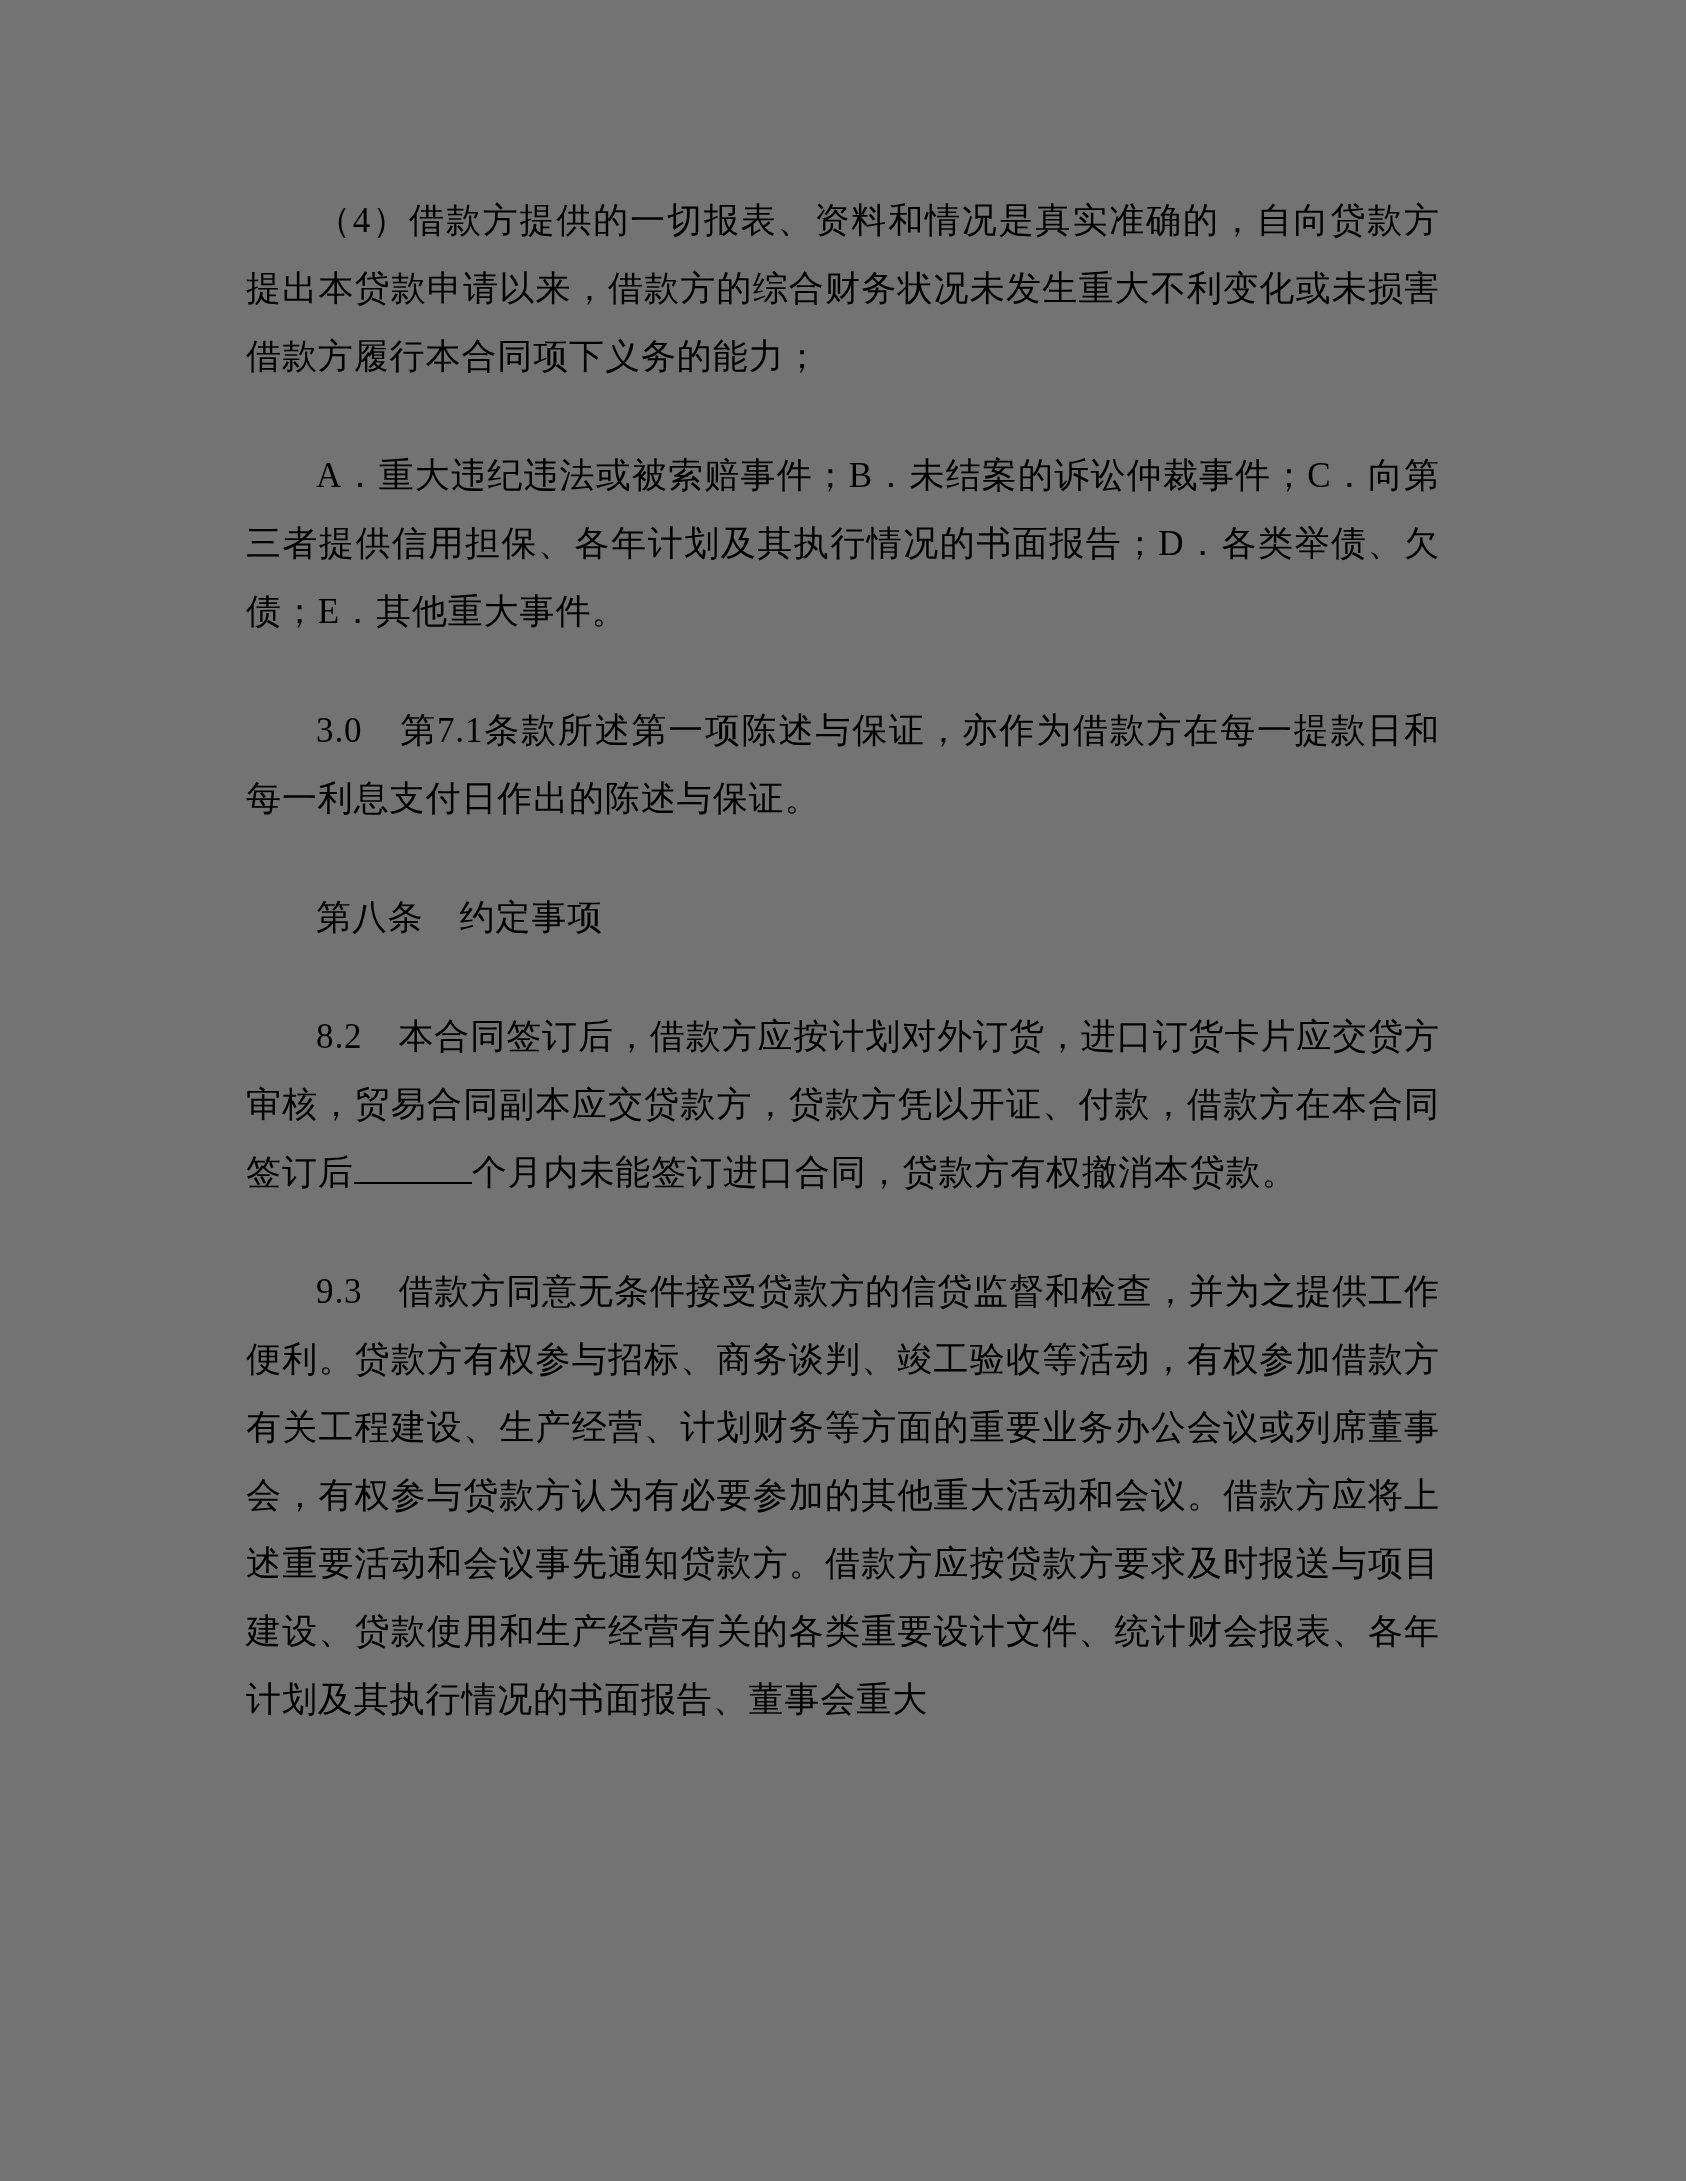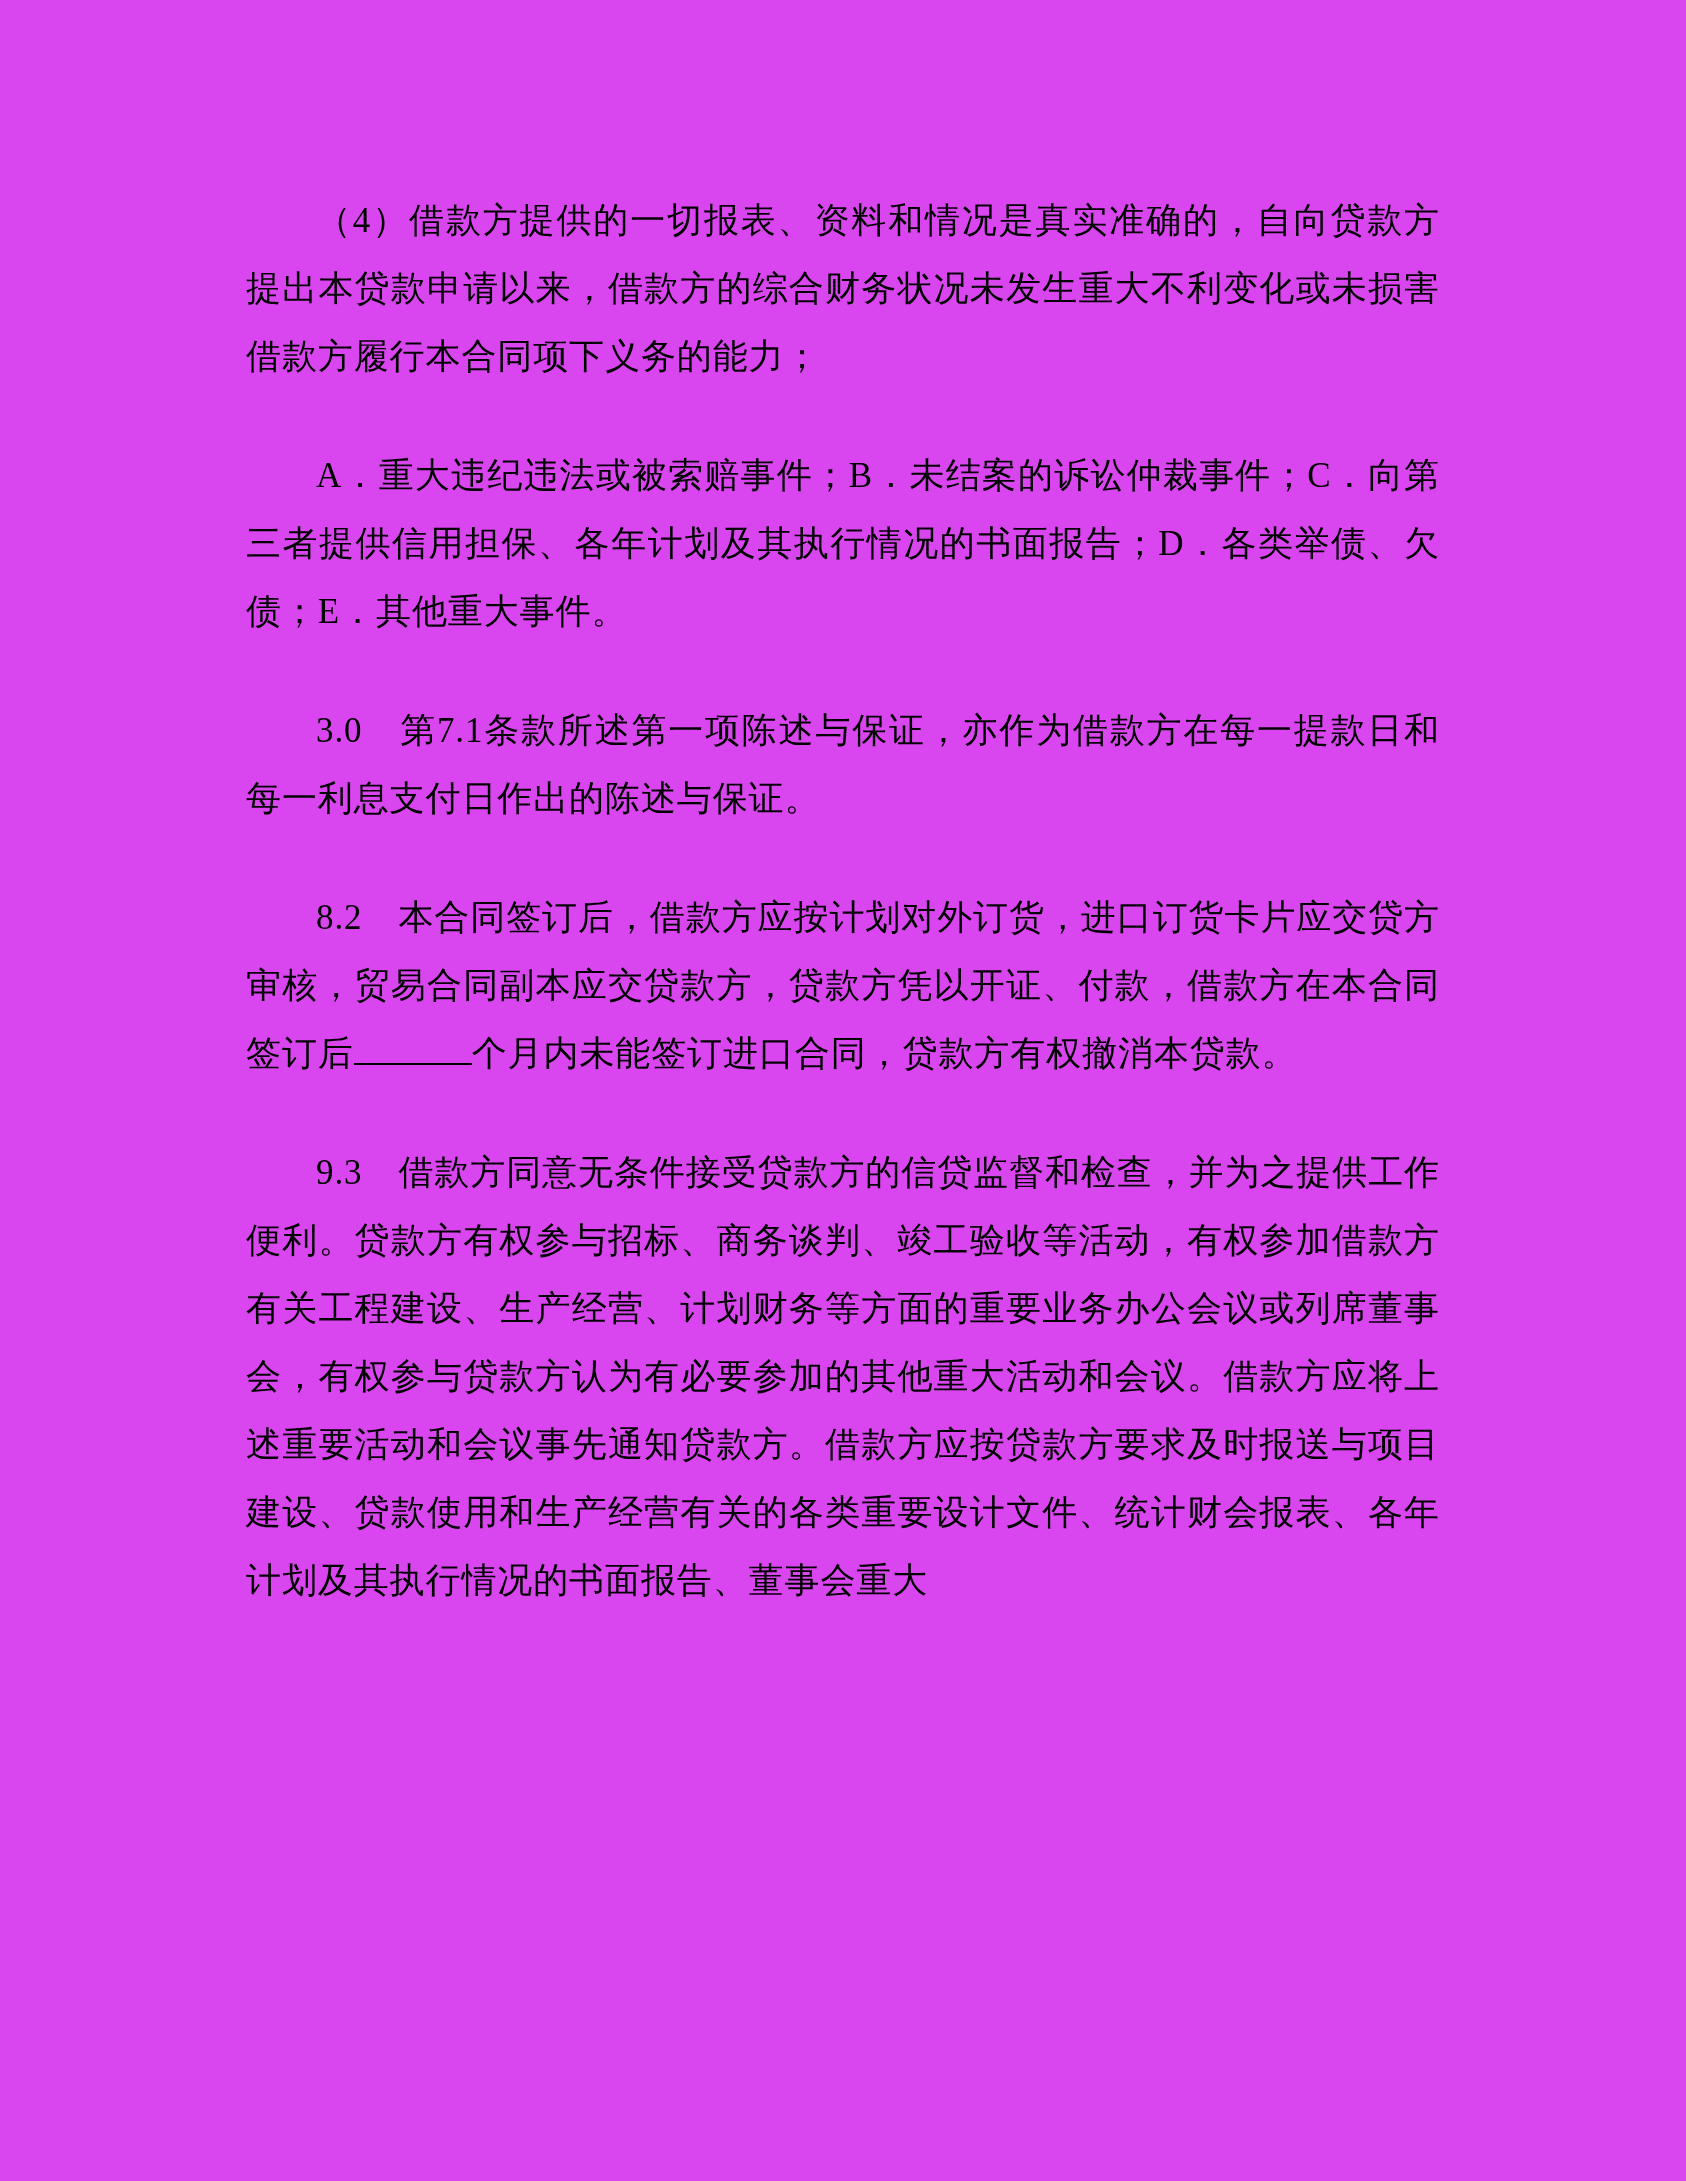--- a/index.html
+++ b/index.html
@@ -4,21 +4,21 @@
 <style>
   html, body {
     margin: 0;
     padding: 0;
     background: #ffffff;
   }
   .page {
     position: relative;
     width: 1686px;
     height: 2182px;
-    background: #d946ef;
+    background: #737373;
     box-sizing: border-box;
     padding: 187px 246px 0 246px;
     overflow: hidden;
     font-family: "Liberation Serif", "DejaVu Serif", serif;
     color: #000000;
   }
   .para {
     margin: 0 0 51px 0;
     font-size: 35px;
     line-height: 68px;
@@ -43,20 +43,21 @@
 
 <div class="page">
 
   <p class="para">（4）借款方提供的一切报表、资料和情况是真实准确的，自向贷款方提出本贷款申请以来，借款方的综合财务状况未发生重大不利变化或未损害借款方履行本合同项下义务的能力；</p>
 
 
   <p class="para">A．重大违纪违法或被索赔事件；B．未结案的诉讼仲裁事件；C．向第三者提供信用担保、各年计划及其执行情况的书面报告；D．各类举债、欠债；E．其他重大事件。</p>
 
   <p class="para">3.0　第7.1条款所述第一项陈述与保证，亦作为借款方在每一提款日和每一利息支付日作出的陈述与保证。</p>
 
+  <p class="para heading">第八条　约定事项</p>
 
 
   <p class="para">
     <span>8.2　本合同签订后，借款方应按计划对外订货，进口订货卡片应交贷方审核，贸易合同副本应交贷款方，贷款方凭以开证、付款，借款方在本合同签订后</span><span class="blank-line"></span><span>个月内未能签订进口合同，贷款方有权撤消本贷款。</span>
   </p>
 
   <p class="para">9.3　借款方同意无条件接受贷款方的信贷监督和检查，并为之提供工作便利。贷款方有权参与招标、商务谈判、竣工验收等活动，有权参加借款方有关工程建设、生产经营、计划财务等方面的重要业务办公会议或列席董事会，有权参与贷款方认为有必要参加的其他重大活动和会议。借款方应将上述重要活动和会议事先通知贷款方。借款方应按贷款方要求及时报送与项目建设、贷款使用和生产经营有关的各类重要设计文件、统计财会报表、各年计划及其执行情况的书面报告、董事会重大</p>
 
 </div>
 

